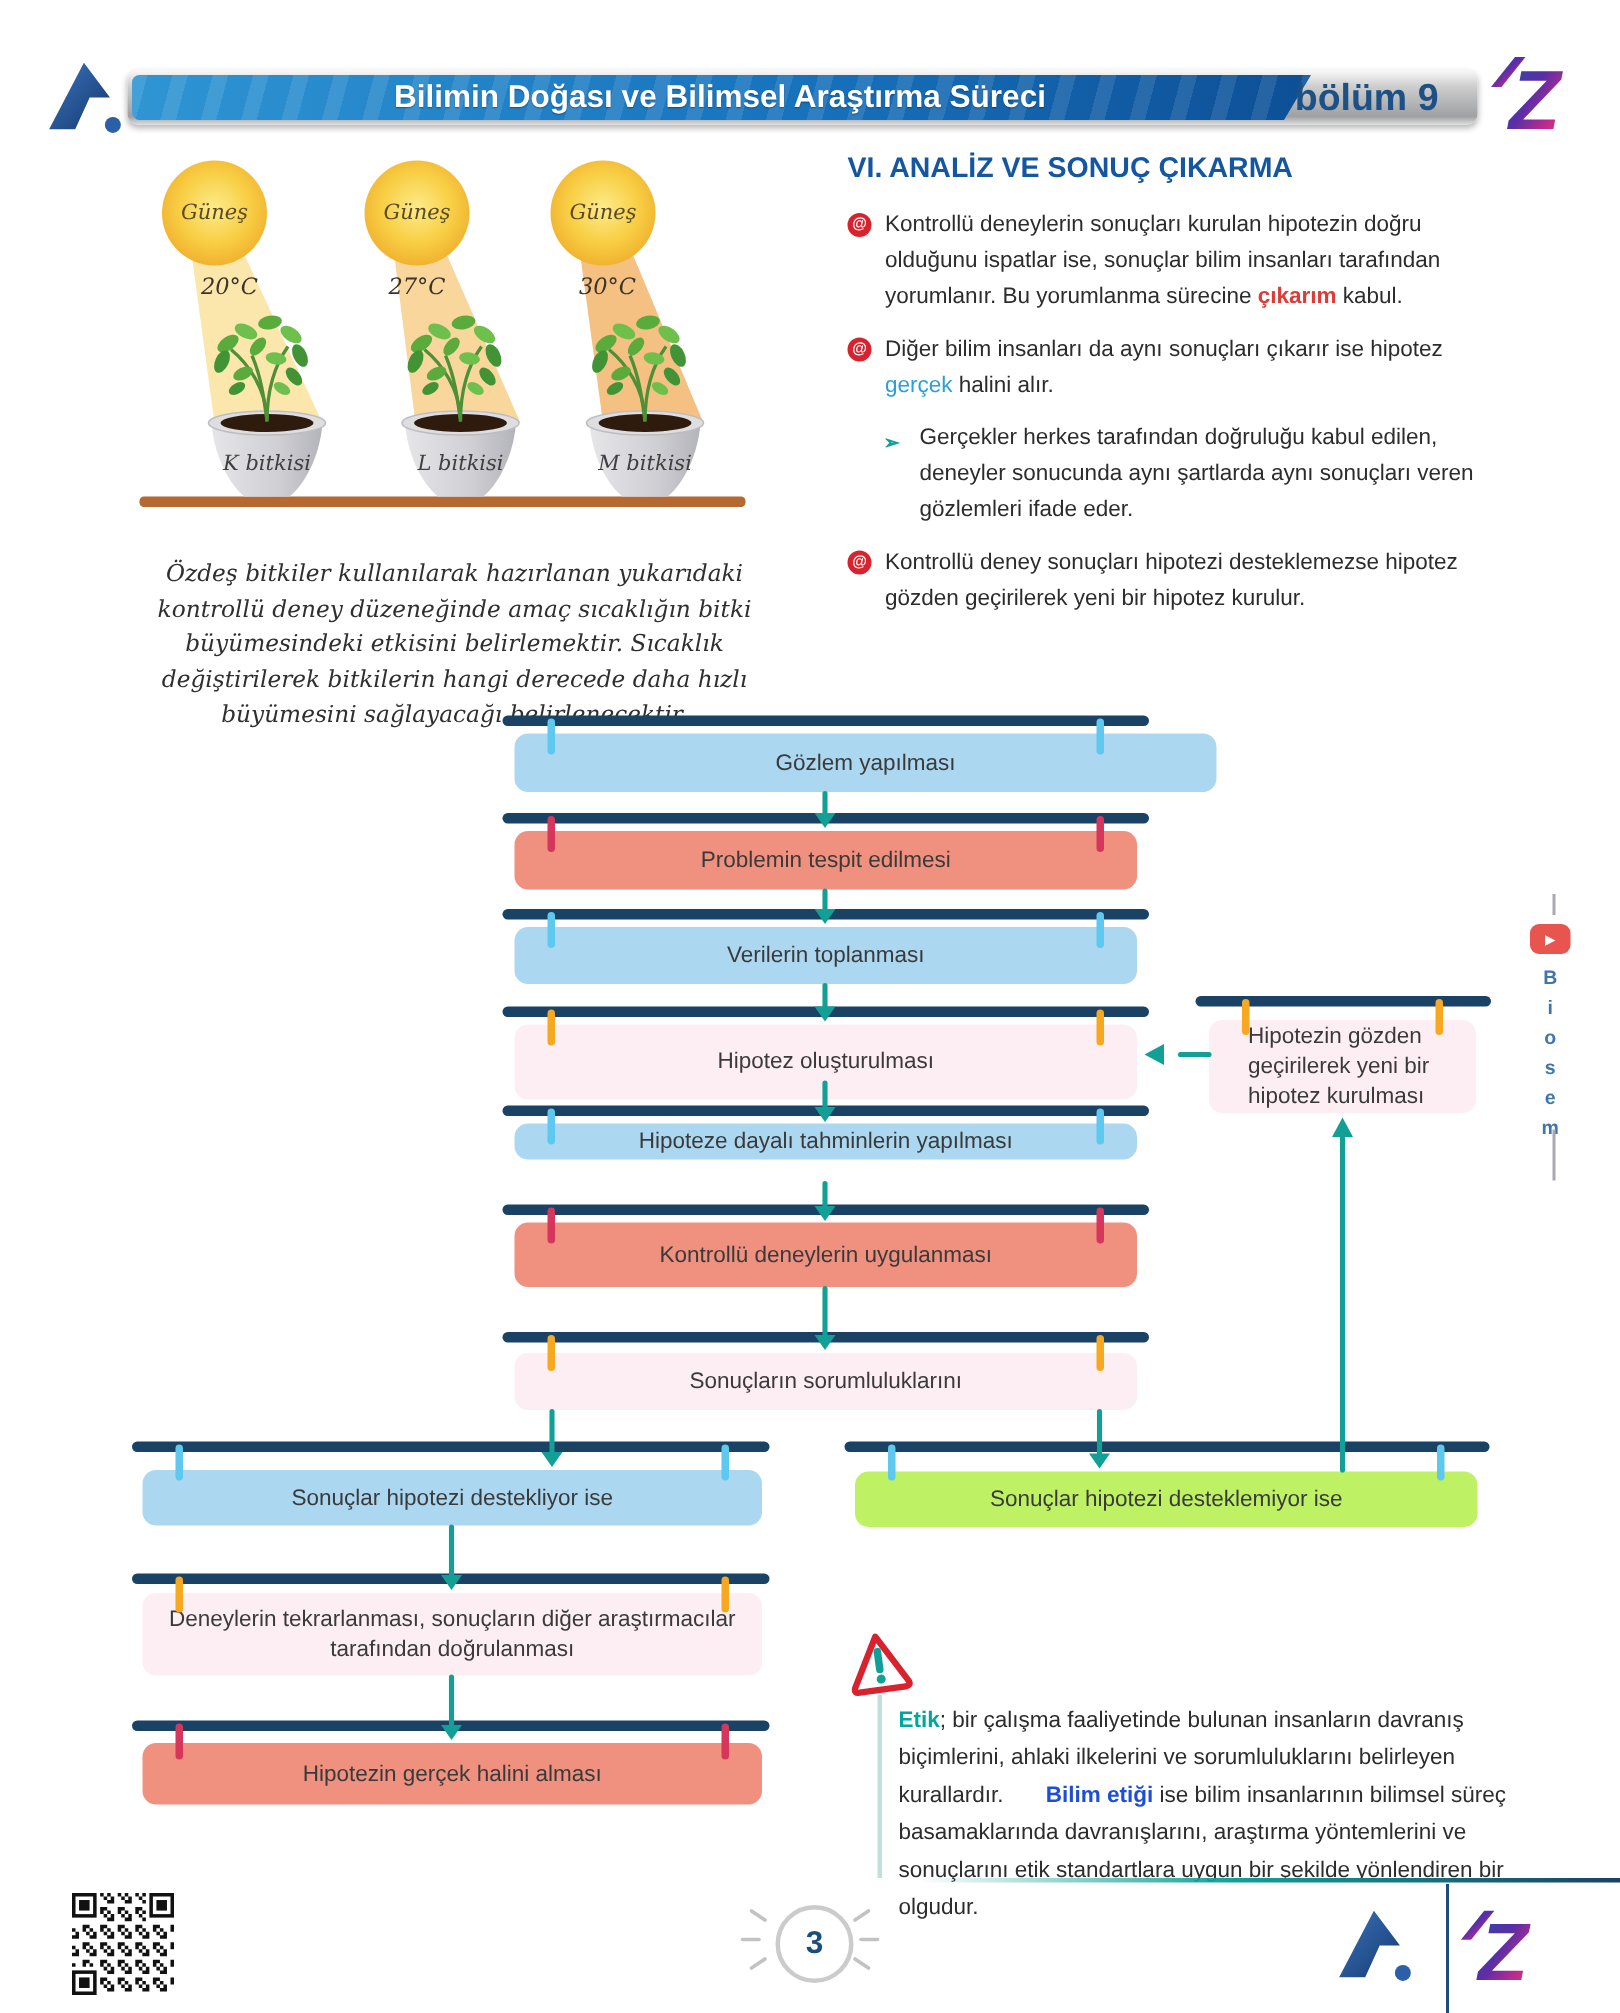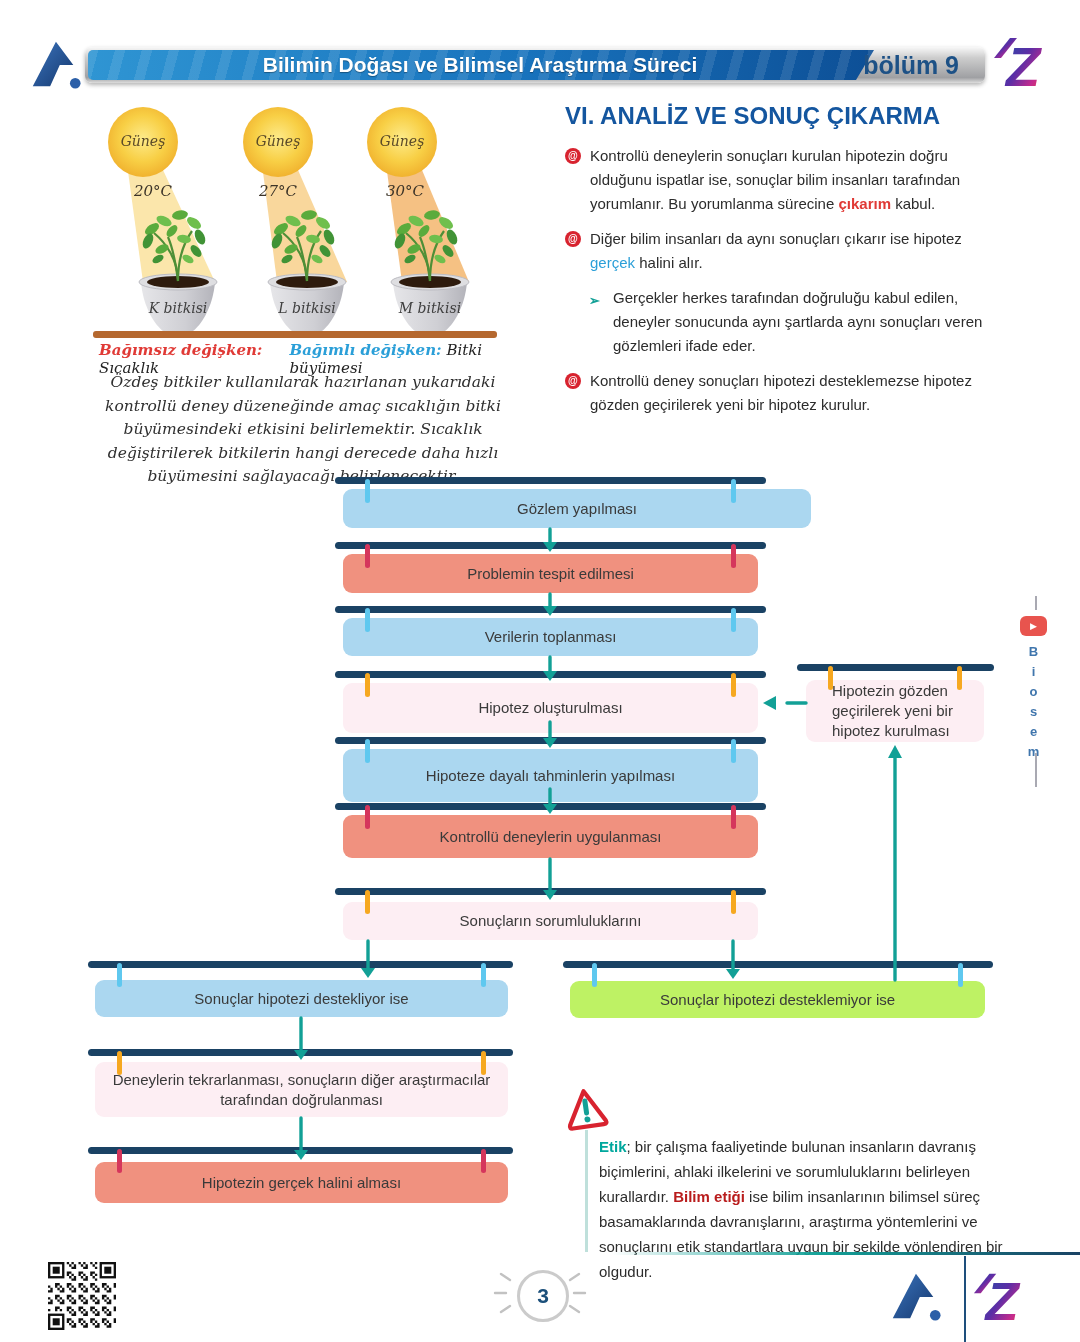--- a/index.html
+++ b/index.html
@@ -24,21 +24,21 @@
   
   #figure-wrap{position:absolute;left:85px;top:98px;}
   #var-row{position:absolute;left:85px;top:341px;width:440px;display:flex;justify-content:space-between;
           padding:0 10px 0 14px;box-sizing:border-box;font-family:"DejaVu Serif",serif;font-style:italic;font-size:15px;color:#222;}
   .var-label-red{color:#e03a36;font-weight:bold;}
   .var-label-blue{color:#2b9fd8;font-weight:bold;}
   #fig-caption{position:absolute;left:78px;top:371px;width:450px;text-align:center;
           font-family:"DejaVu Serif",serif;font-style:italic;font-size:15.5px;line-height:23.5px;color:#2f2f2f;}
   
   #analysis{position:absolute;left:565px;top:102px;width:444px;}
-  #analysis h2{margin:0 0 14px 0;font-size:24px;color:#14569f;}
+  #analysis h2{margin:0 0 14px 0;font-size:19px;color:#14569f;}
   .bullet{display:flex;gap:9px;margin-bottom:11px;font-size:15px;line-height:24px;color:#2c2c2c;}
   .bullet-ico{flex:0 0 16px;width:16px;height:16px;margin-top:4px;border-radius:50%;background:#d8232f;
           color:#fff;font-size:10px;font-weight:bold;display:flex;align-items:center;justify-content:center;}
   .sub-bullet{margin-left:24px;}
   .sub-ico{flex:0 0 15px;color:#12a096;font-size:13px;margin-top:3px;font-weight:bold;}
   .term-red{color:#e03a36;font-weight:bold;}
   .term-blue{color:#2b9fd8;font-weight:normal;}
   
   .fc-bar{position:absolute;height:7px;background:#1a4264;border-radius:4px;z-index:2;}
   .fc-pin{position:absolute;width:5px;height:24px;border-radius:3px;z-index:3;}
@@ -51,21 +51,21 @@
   
   .rail-line{position:absolute;width:2px;background:#a9a9b2;}
   #yt-icon{position:absolute;left:1020px;top:616px;width:27px;height:20px;border-radius:6px;background:#e8544e;
           display:flex;align-items:center;justify-content:center;color:#fff;font-size:9px;}
   #brand-vertical{position:absolute;left:1026px;top:644px;writing-mode:vertical-rl;text-orientation:upright;
           color:#4076ad;font-weight:bold;font-size:13px;letter-spacing:5px;}
   
   #ethics-rule{position:absolute;left:585px;top:1130px;width:3px;height:122px;background:#bfe0db;}
   #ethics-text{position:absolute;left:599px;top:1134px;width:412px;font-size:15px;line-height:25px;color:#2c2c2c;}
   .ethics-teal{color:#00a79d;font-weight:bold;}
-  .ethics-green{color:#b91c1c;font-weight:bold;}
+  .ethics-green{color:#1d4ed8;font-weight:bold;margin-left:24px;}
   
   #teal-rule{position:absolute;left:612px;top:1252px;width:468px;height:3px;
           background:linear-gradient(90deg,rgba(18,160,150,0),#12a096 45%,#1a4264);}
   #page-circle{position:absolute;left:517px;top:1270px;width:46px;height:46px;border:3px solid #cbcbcb;
           border-radius:50%;background:#fff;display:flex;align-items:center;justify-content:center;
           color:#1b4f7a;font-weight:bold;font-size:21px;}
   #footer-sep{position:absolute;left:964px;top:1256px;width:2px;height:86px;background:#1e4f7c;}
 </style>
 </head>
 <body>
@@ -166,30 +166,20 @@
     <circle cx="193" cy="44" r="35" fill="url(#sg)"></circle>
     <circle cx="317" cy="44" r="35" fill="url(#sg)"></circle>
     <text x="58" y="48" text-anchor="middle" font-family="DejaVu Serif,serif" font-style="italic" font-size="14" fill="#5a4a28">Güneş</text>
     <text x="193" y="48" text-anchor="middle" font-family="DejaVu Serif,serif" font-style="italic" font-size="14" fill="#5a4a28">Güneş</text>
     <text x="317" y="48" text-anchor="middle" font-family="DejaVu Serif,serif" font-style="italic" font-size="14" fill="#5a4a28">Güneş</text>
     <text x="68" y="98" text-anchor="middle" font-family="DejaVu Serif,serif" font-style="italic" font-size="15" fill="#3c3428">20°C</text>
     <text x="193" y="98" text-anchor="middle" font-family="DejaVu Serif,serif" font-style="italic" font-size="15" fill="#3c3428">27°C</text>
     <text x="320" y="98" text-anchor="middle" font-family="DejaVu Serif,serif" font-style="italic" font-size="15" fill="#3c3428">30°C</text>
   </svg>
 
-  <div id="var-row">
-    <span>
-      <span class="var-label-red">Bağımsız değişken:</span>
-      <span>Sıcaklık</span>
-    </span>
-    <span>
-      <span class="var-label-blue">Bağımlı değişken:</span>
-      <span>Bitki büyümesi</span>
-    </span>
-  </div>
 
   <div id="fig-caption">Özdeş bitkiler kullanılarak hazırlanan yukarıdaki kontrollü deney düzeneğinde amaç sıcaklığın bitki büyümesindeki etkisini belirlemektir. Sıcaklık değiştirilerek bitkilerin hangi derecede daha hızlı büyümesini sağlayacağı belirlenecektir.</div>
 
   <div id="analysis">
     <h2>VI. ANALİZ VE SONUÇ ÇIKARMA</h2>
 
     <div class="bullet">
       <span class="bullet-ico">@</span>
       <span><span>Kontrollü deneylerin sonuçları kurulan hipotezin doğru olduğunu ispatlar ise, sonuçlar bilim insanları tarafından yorumlanır.  Bu yorumlanma sürecine </span><span class="term-red">çıkarım</span><span> kabul.</span></span>
     </div>
@@ -223,21 +213,21 @@
       <div class="fc-pin pin-blue" style="left: 365px; top: 608px;"></div>
       <div class="fc-pin pin-blue" style="left: 731px; top: 608px;"></div>
       <div class="fc-box blue" style="left: 343px; top: 618px; width: 415px; height: 38px;">Verilerin toplanması</div>
       <div class="fc-bar" style="left: 335px; top: 671px; width: 431px;"></div>
       <div class="fc-pin pin-orange" style="left: 365px; top: 673px;"></div>
       <div class="fc-pin pin-orange" style="left: 731px; top: 673px;"></div>
       <div class="fc-box pink" style="left: 343px; top: 683px; width: 415px; height: 50px;">Hipotez oluşturulması</div>
       <div class="fc-bar" style="left: 335px; top: 737px; width: 431px;"></div>
       <div class="fc-pin pin-blue" style="left: 365px; top: 739px;"></div>
       <div class="fc-pin pin-blue" style="left: 731px; top: 739px;"></div>
-      <div class="fc-box blue" style="left: 343px; top: 749px; width: 415px; height: 53px;">Hipoteze dayalı tahminlerin yapılması</div>
+      <div class="fc-box blue" style="left: 343px; top: 749px; width: 415px; height: 24px;">Hipoteze dayalı tahminlerin yapılması</div>
       <div class="fc-bar" style="left: 335px; top: 803px; width: 431px;"></div>
       <div class="fc-pin pin-red" style="left: 365px; top: 805px;"></div>
       <div class="fc-pin pin-red" style="left: 731px; top: 805px;"></div>
       <div class="fc-box salmon" style="left: 343px; top: 815px; width: 415px; height: 43px;">Kontrollü deneylerin uygulanması</div>
       <div class="fc-bar" style="left: 335px; top: 888px; width: 431px;"></div>
       <div class="fc-pin pin-orange" style="left: 365px; top: 890px;"></div>
       <div class="fc-pin pin-orange" style="left: 731px; top: 890px;"></div>
       <div class="fc-box pink" style="left: 343px; top: 902px; width: 415px; height: 38px;">Sonuçların sorumluluklarını</div>
       <div class="fc-bar" style="left: 88px; top: 961px; width: 425px;"></div>
       <div class="fc-pin pin-blue" style="left: 117px; top: 963px;"></div>

